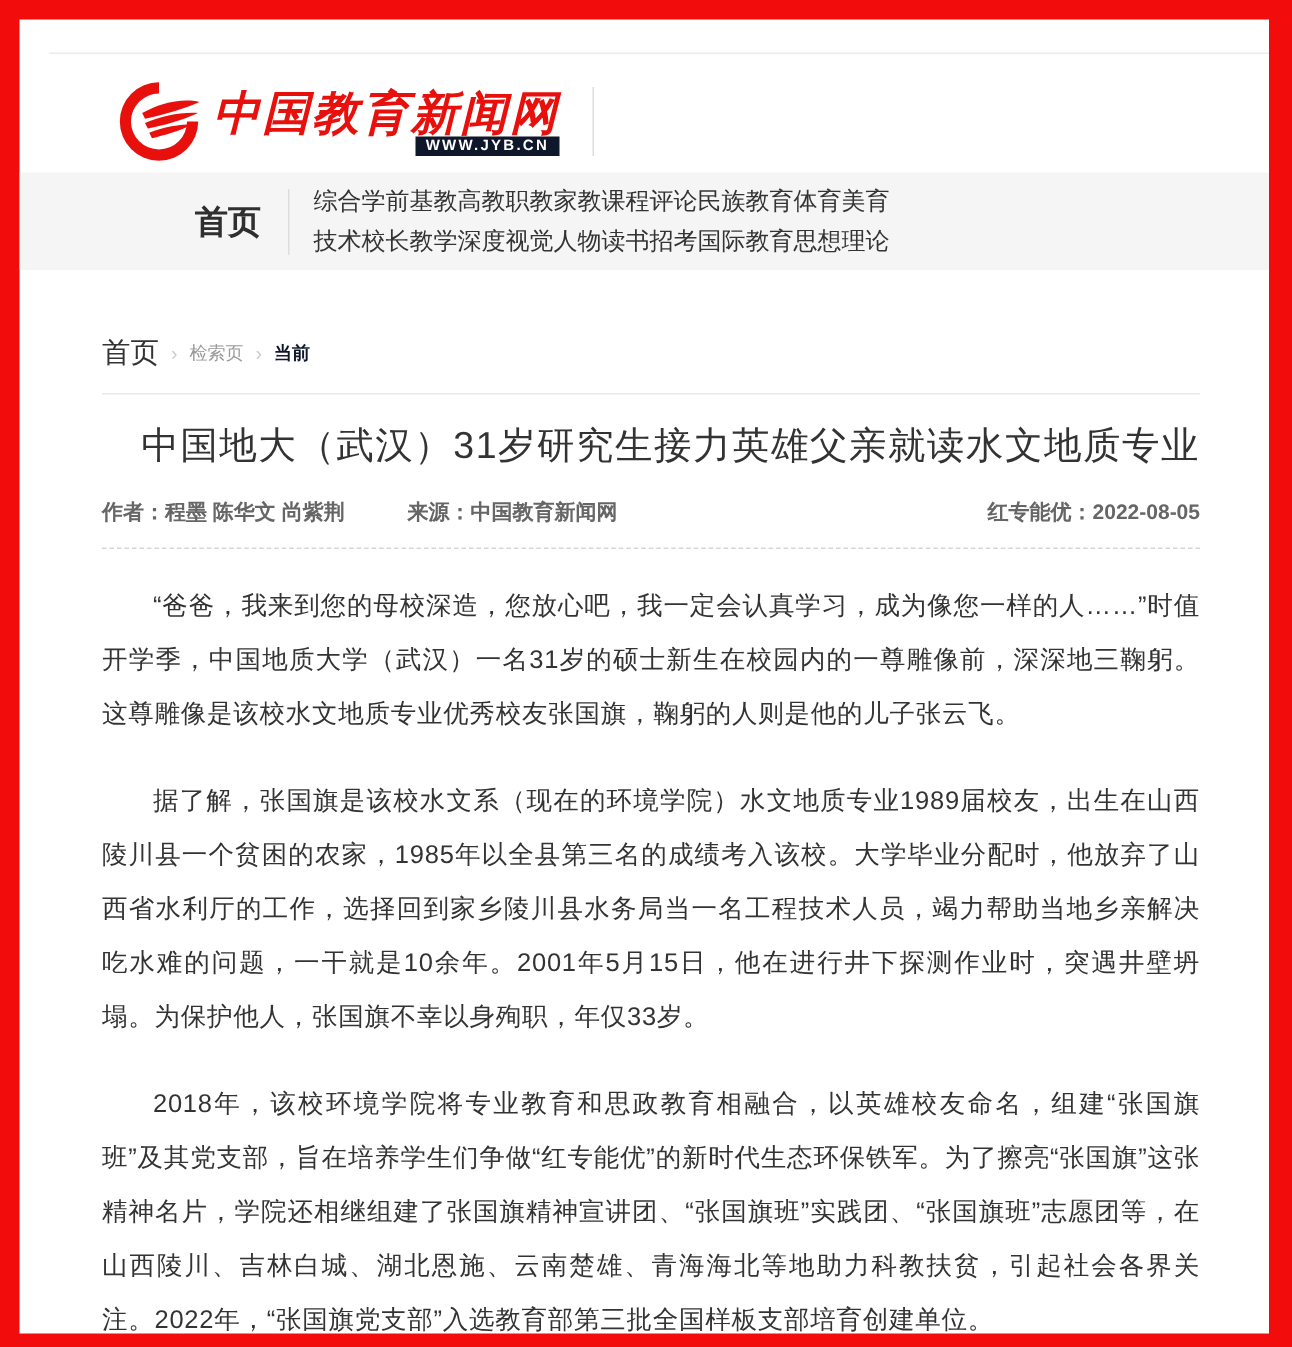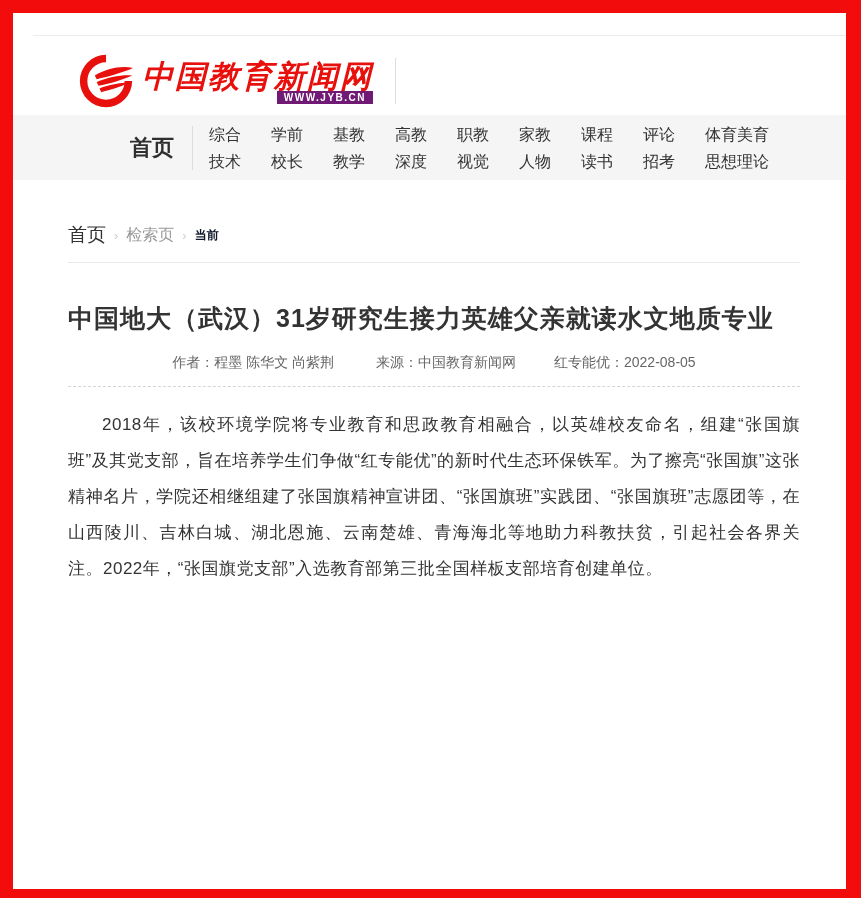--- a/index.html
+++ b/index.html
@@ -34,21 +34,21 @@
     font-family:"DejaVu Serif","Liberation Serif",serif;
     font-style:italic;
     font-weight:bold;
     font-size:31px;
     color:#e8100c;
     letter-spacing:2px;
     line-height:34px;
     white-space:nowrap;
   }
   .logo-url {
-    background:#701a75;
+    background:#0f172a;
     color:#fff;
     font-size:10px;
     font-weight:bold;
     letter-spacing:1.5px;
     padding:1px 7px;
     margin-top:-2px;
   }
   .header-divider {
     width:1px; height:46px; background:#ddd; margin:0 22px;
   }
@@ -73,57 +73,59 @@
   }
   .nav-home {
     font-size:22px;
     font-weight:bold;
     color:#2f2f2f;
     cursor:pointer;
   }
   .nav-vline {
     width:1px; height:44px; background:#ddd; margin:0 16px 0 18px;
   }
-  .nav-cols { display:flex; gap:30px; }
+  .nav-cols { display:flex; }
   .nav-col { display:flex; flex-direction:column; }
   .nav-link {
     font-size:16px;
     color:#333;
     line-height:27px;
     cursor:pointer;
     text-decoration:none;
   }
 
   
   .main { padding:0 46px 0 55px; }
   .breadcrumb {
     margin-top:42px;
     display:flex;
     align-items:center;
   }
   .bc-home { font-size:19px; color:#333; cursor:pointer; }
   .bc-sep { font-size:13px; color:#ccc; margin:0 8px; }
-  .bc-mid { font-size:16px; color:#999; cursor:pointer;font-family:Liberation Serif, serif; }
+  .bc-mid { font-size:12px; color:#999; cursor:pointer;font-family:Liberation Serif, serif; }
   .bc-cur { font-size:12px; color:#0f172a; font-weight:bold; }
   .bc-divider { border-bottom:1px solid #e9e9e9; margin-top:14px; }
 
   .article-title {
-    margin-top:38px;
+    margin-top:17px;
     font-size:25px;
-    font-weight:bold;
+    font-weight:normal;
     color:#333;
     letter-spacing:1px;
     line-height:34px;
+    text-align:right;
   }
   .article-meta {
     margin-top:19px;
     display:flex;
-    justify-content:center;
+    justify-content:space-between;
     font-size:14px;
     color:#666;
+    font-weight:bold;
   }
   .meta-left .meta-item { margin-right:38px; }
   .meta-dashed { border-top:1px dashed #d5d5d5; margin-top:14px; }
 
   .article-body { margin-top:20px; }
   .article-body p {
     font-size:17px;
     color:#333;
     line-height:36px;
     text-indent:2em;
@@ -186,20 +188,24 @@
       </div>
       <div class="nav-col">
         <span class="nav-link">课程</span>
         <span class="nav-link">读书</span>
       </div>
       <div class="nav-col">
         <span class="nav-link">评论</span>
         <span class="nav-link">招考</span>
       </div>
       <div class="nav-col">
+        <span class="nav-link">民族教育</span>
+        <span class="nav-link">国际教育</span>
+      </div>
+      <div class="nav-col">
         <span class="nav-link">体育美育</span>
         <span class="nav-link">思想理论</span>
       </div>
     </div>
   </div>
 
   <div class="main">
     <div class="breadcrumb">
       <span class="bc-home">首页</span>
       <span class="bc-sep">›</span>
@@ -216,16 +222,18 @@
         <span class="meta-item"><span>作者：</span><span>程墨 陈华文 尚紫荆</span></span>
         <span class="meta-item"><span>来源：</span><span>中国教育新闻网</span></span>
       </div>
       <div class="meta-right">
         <span>红专能优：</span><span>2022-08-05</span>
       </div>
     </div>
     <div class="meta-dashed"></div>
 
     <div class="article-body">
+      <p>“爸爸，我来到您的母校深造，您放心吧，我一定会认真学习，成为像您一样的人……”时值开学季，中国地质大学（武汉）一名31岁的硕士新生在校园内的一尊雕像前，深深地三鞠躬。这尊雕像是该校水文地质专业优秀校友张国旗，鞠躬的人则是他的儿子张云飞。</p>
+      <p>据了解，张国旗是该校水文系（现在的环境学院）水文地质专业1989届校友，出生在山西陵川县一个贫困的农家，1985年以全县第三名的成绩考入该校。大学毕业分配时，他放弃了山西省水利厅的工作，选择回到家乡陵川县水务局当一名工程技术人员，竭力帮助当地乡亲解决吃水难的问题，一干就是10余年。2001年5月15日，他在进行井下探测作业时，突遇井壁坍塌。为保护他人，张国旗不幸以身殉职，年仅33岁。</p>
       <p>2018年，该校环境学院将专业教育和思政教育相融合，以英雄校友命名，组建“张国旗班”及其党支部，旨在培养学生们争做“红专能优”的新时代生态环保铁军。为了擦亮“张国旗”这张精神名片，学院还相继组建了张国旗精神宣讲团、“张国旗班”实践团、“张国旗班”志愿团等，在山西陵川、吉林白城、湖北恩施、云南楚雄、青海海北等地助力科教扶贫，引起社会各界关注。2022年，“张国旗党支部”入选教育部第三批全国样板支部培育创建单位。</p>
     </div>
   </div>
 </div>
 
 </body></html>

